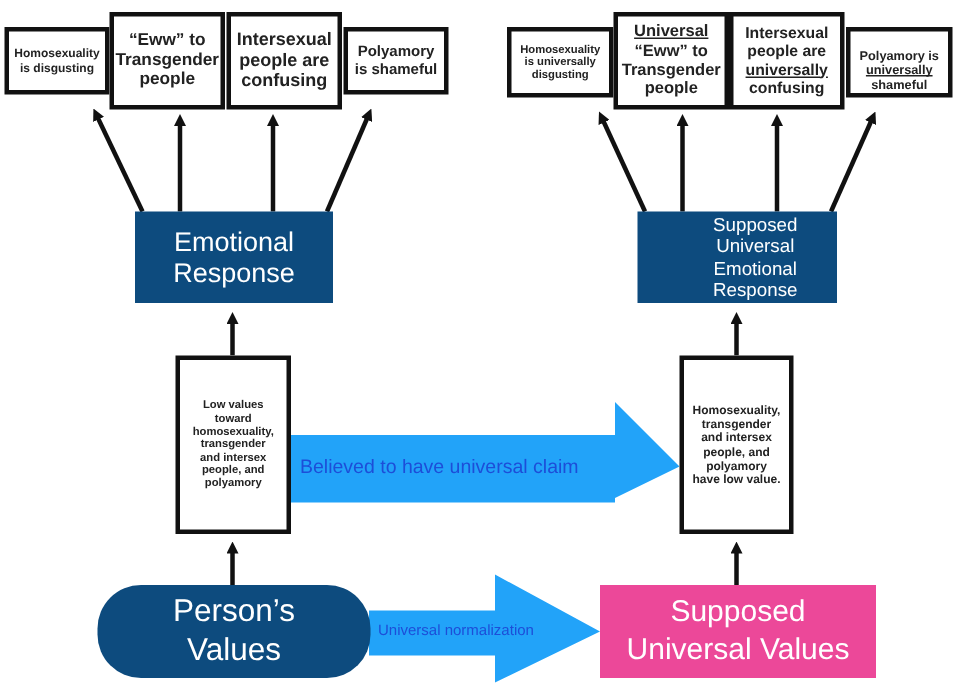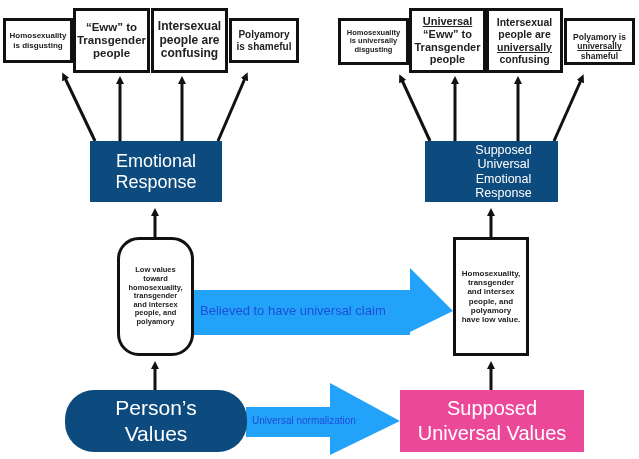--- a/index.html
+++ b/index.html
@@ -78,21 +78,21 @@
   <span><span>Polyamory is
 </span><u>universally</u><span>
 shameful</span></span>
 </div>
 
 <div class="box blue txt" style="left:90px;top:141px;width:132px;height:61px;font-size:18px;">Emotional
 Response</div>
 <div class="box blue txt" style="left:425px;top:141px;width:133px;height:61px;font-size:12.5px;padding-left:24px;">Supposed Universal
 Emotional Response</div>
 
-<div class="box wbox txt" style="left:117px;top:237px;width:77px;height:119px;font-size:7.5px;border-radius:22px;">Low values
+<div class="box wbox txt" style="left:117px;top:237px;width:77px;height:119px;font-size:7.5px;">Low values
 toward
 homosexuality,
 transgender
 and intersex
 people, and
 polyamory</div>
 <div class="box wbox txt" style="left:453px;top:237px;width:76px;height:119px;font-size:8px;">Homosexuality,
 transgender
 and intersex
 people, and

